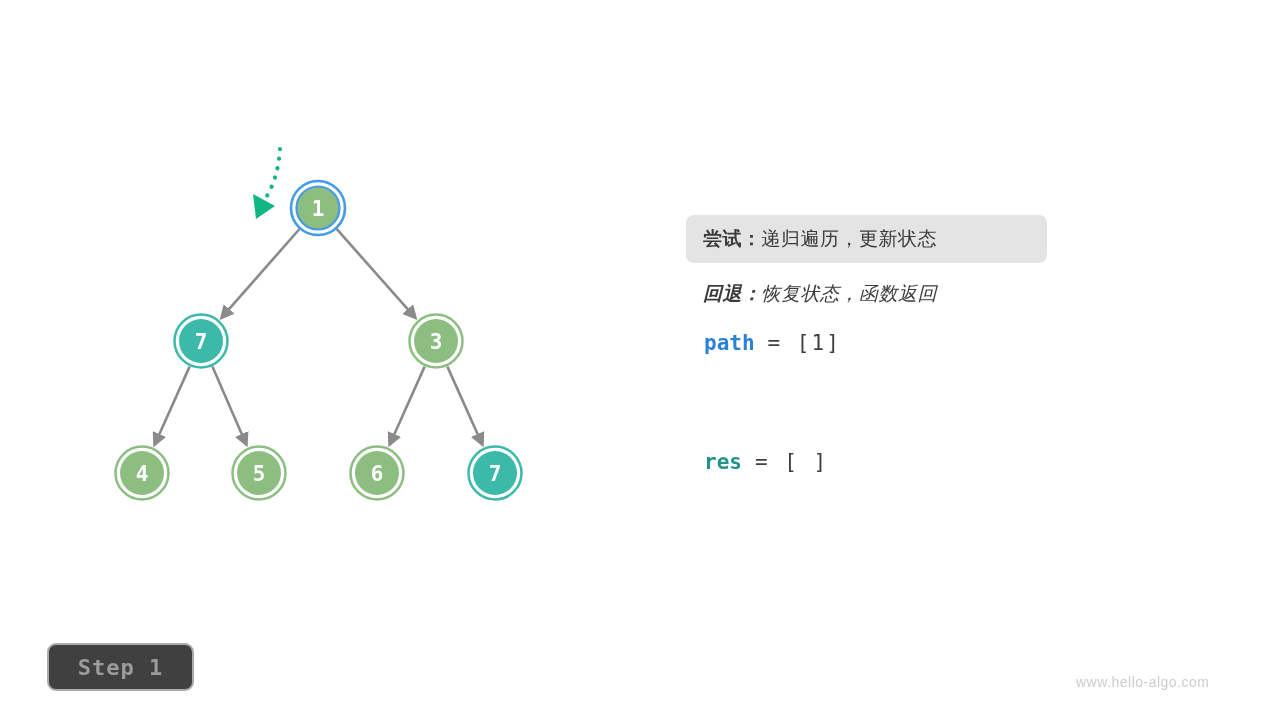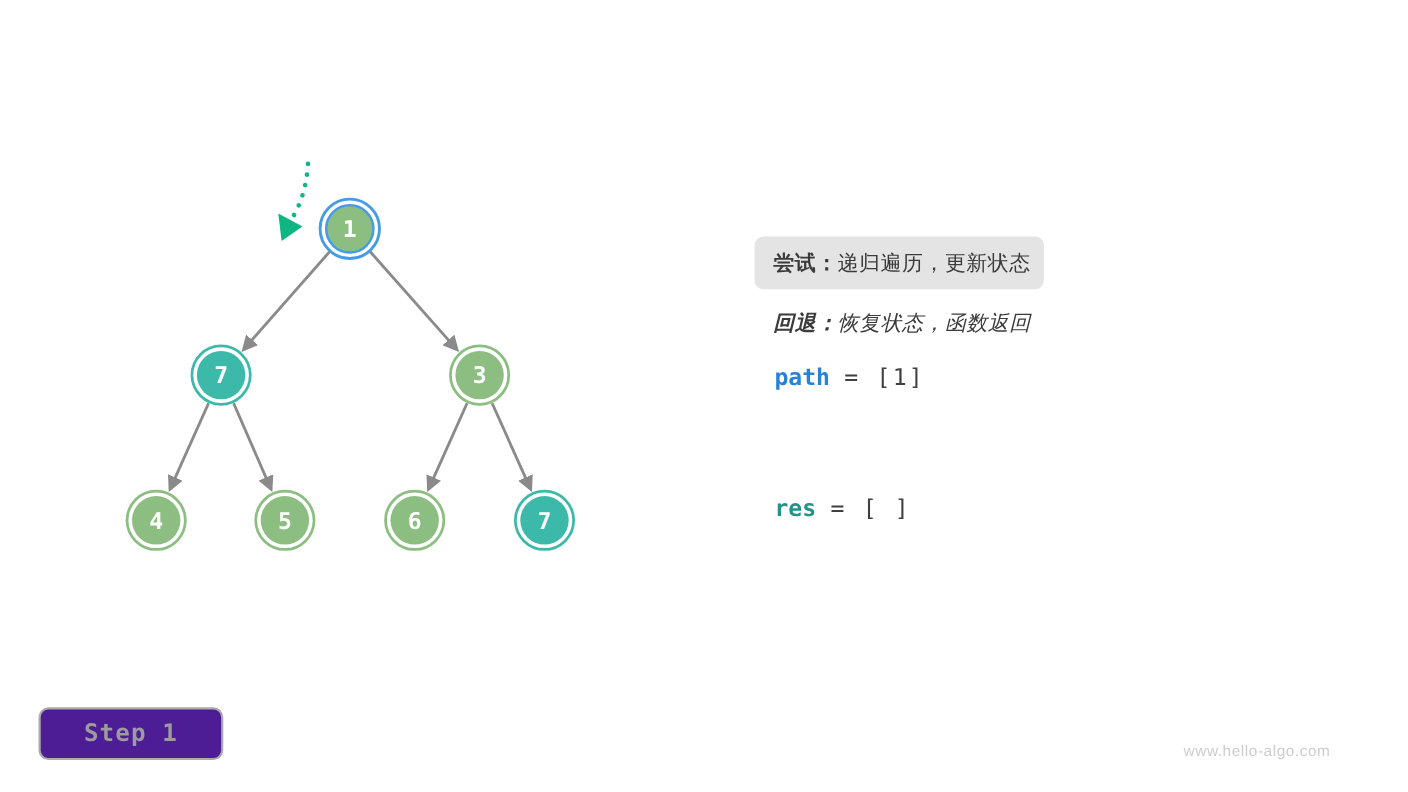--- a/index.html
+++ b/index.html
@@ -23,38 +23,38 @@
   .ring-teal{fill:none;stroke:var(--node-teal);stroke-width:2.5;}
   .ring-blue{fill:none;stroke:var(--ring-blue);stroke-width:2.6;}
   .inner-blue{stroke:var(--ring-blue);stroke-width:2.2;}
   .node-label{font-family:"DejaVu Sans Mono",monospace;font-weight:bold;
               font-size:21px;fill:#ffffff;text-anchor:middle;}
   .pointer-dots{stroke:var(--pointer-green);stroke-width:4.2;fill:none;
                 stroke-linecap:round;stroke-dasharray:0.1 9.6;}
   .pointer-tip{fill:var(--pointer-green);}
 
   .panel{position:absolute;left:0;top:0;}
-  .note-hl{position:absolute;left:686px;top:215px;width:263px;height:48px;
+  .note-hl{position:absolute;left:686px;top:215px;width:361px;height:48px;
            box-sizing:border-box;background:var(--highlight-bg);border-radius:8px;
            display:flex;align-items:center;padding:0 17px;}
   .cjk{font-size:19px;color:var(--text-dark);letter-spacing:0.5px;white-space:nowrap;}
   .cjk .lbl{font-weight:bold;}
   .note-plain{position:absolute;left:703px;top:281px;font-style:italic;}
   .code-line{position:absolute;font-family:"DejaVu Sans Mono",monospace;
              font-size:21px;white-space:nowrap;}
   .path-line{left:704px;top:331px;}
   .res-line{left:704px;top:450px;}
   .code-line .var{font-weight:bold;}
   .path-line .var{color:var(--path-blue);}
   .res-line .var{color:var(--res-teal);}
   .code-line .val{color:var(--code-dark);margin-left:13px;letter-spacing:2px;}
 
-  .step-badge{position:absolute;left:35px;top:643px;width:168px;height:48px;
+  .step-badge{position:absolute;left:47px;top:643px;width:147px;height:48px;
               box-sizing:border-box;border:2px solid var(--step-border);
-              border-radius:9px;background:#4c1d95;
+              border-radius:9px;background:#404040;
               display:flex;align-items:center;justify-content:center;
               font-family:"DejaVu Sans Mono",monospace;font-weight:bold;
               font-size:22px;color:var(--step-gray);letter-spacing:1px;}
   .watermark{position:absolute;left:1076px;top:674px;
              font-family:Liberation Sans, sans-serif;font-size:14px;
              color:var(--watermark-gray);letter-spacing:0.5px;}
 </style>
 </head>
 <body>
 

